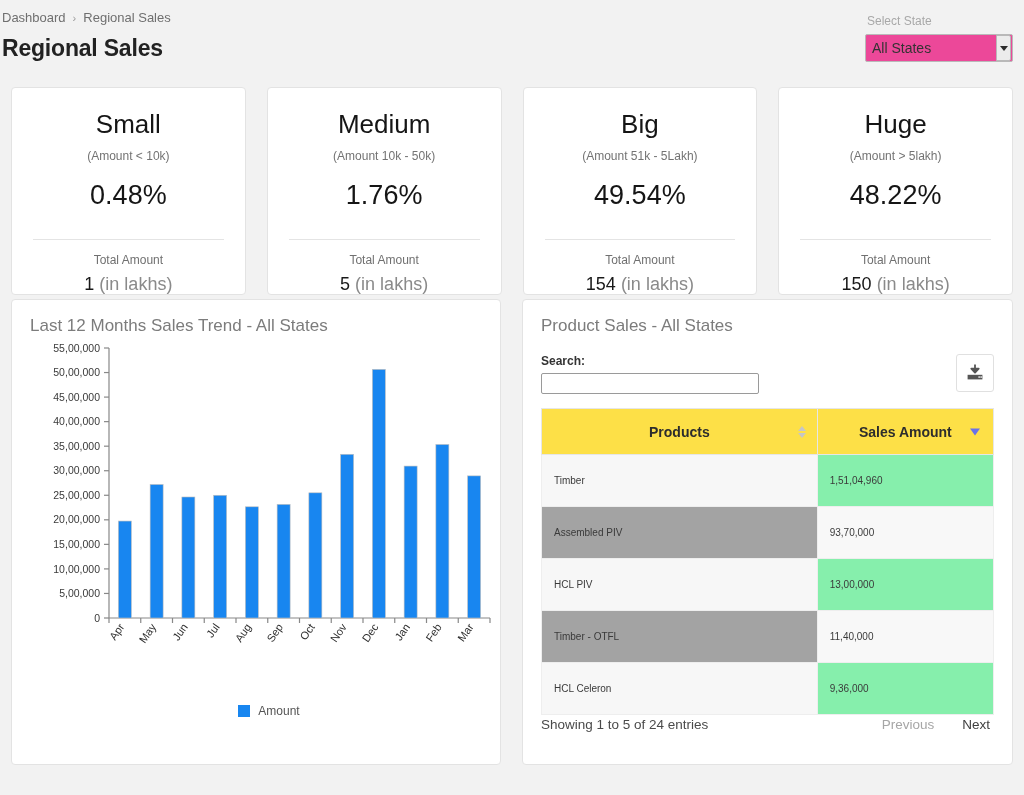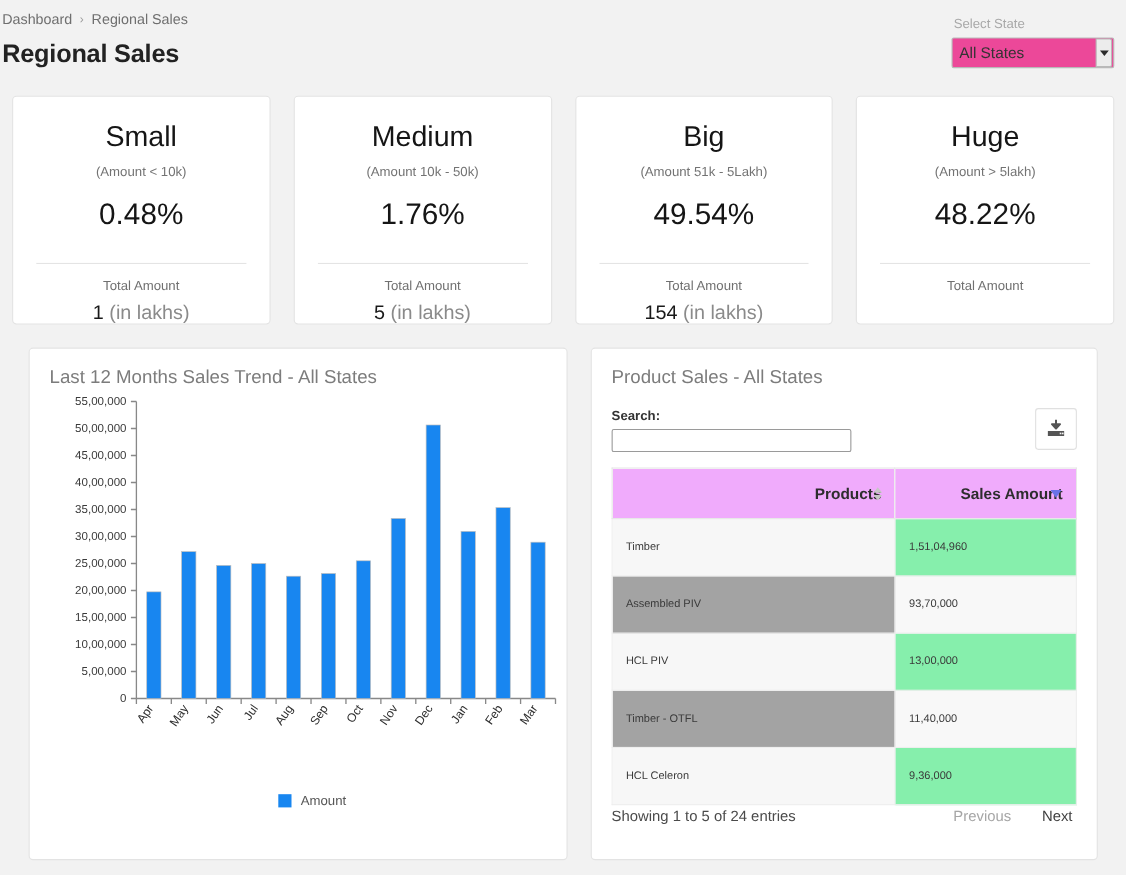--- a/index.html
+++ b/index.html
@@ -55,21 +55,21 @@
   }
   .kpi-title { font-size: 26px; color: #151515; font-weight: normal; line-height: 1.15; }
   .kpi-sub { font-size: 12px; color: #737373; margin-top: 9px; }
   .kpi-pct { font-size: 27px; color: #151515; margin-top: 17px; }
   .kpi-divider { border-top: 1px solid #e4e4e4; margin: 28px 5px 0 5px; }
   .kpi-total-label { font-size: 12px; color: #707070; margin-top: 13px; }
   .kpi-total-value { font-size: 18px; color: #8a8a8a; margin-top: 7px; }
   .kpi-total-value b { color: #191919; font-weight: normal; }
 
   
-  .panel-row { display: flex; gap: 21px; padding: 0 26px; margin-top: 21px; }
+  .panel-row { display: flex; gap: 21px; padding: 0 11px; margin-top: 4px; }
   .panel {
     background: #fff;
     border: 1px solid #e3e3e3;
     border-radius: 4px;
     height: 466px;
     position: relative;
   }
   .panel-left { width: 490px; }
   .panel-right { flex: 1 1 0; }
   .panel-title { font-size: 17px; color: #7c7c7c; padding: 16px 0 0 18px; font-weight: normal; }
@@ -99,27 +99,27 @@
     width: 38px; height: 38px;
     background: #fff;
     border: 1px solid #e0e0e0;
     border-radius: 3px;
     display: flex; align-items: center; justify-content: center;
     cursor: pointer;
   }
 
   table.data { width: calc(100% - 36px); margin: 14px 18px 0 18px; border-collapse: collapse; table-layout: fixed; }
   table.data th {
-    text-align: right;
+    text-align: center;
     font-size: 14px;
     font-weight: bold;
     color: #2d2d2d;
     padding: 14px 12px;
     border: 1px solid #e6e6e6;
-    background: #f0abfc;
+    background: #fde047;
     position: relative;
     height: 46px;
     cursor: pointer;
   }
   table.data td {
     font-size: 10px;
     color: #3a3a3a;
     padding: 16px 12px;
     border: 1px solid #eeeeee;
     height: 52px;
@@ -190,20 +190,21 @@
     <div class="kpi-total-label">Total Amount</div>
     <div class="kpi-total-value"><b>154</b><span> (in lakhs)</span></div>
   </div>
 
   <div class="kpi-card">
     <div class="kpi-title">Huge</div>
     <div class="kpi-sub">(Amount &gt; 5lakh)</div>
     <div class="kpi-pct">48.22%</div>
     <div class="kpi-divider"></div>
     <div class="kpi-total-label">Total Amount</div>
+    <div class="kpi-total-value"><b>150</b><span> (in lakhs)</span></div>
   </div>
 
 </div>
 
 <div class="panel-row">
 
   <div class="panel panel-left">
     <div class="panel-title">Last 12 Months Sales Trend - All States</div>
     <div class="chart-area">
       <svg class="chart-svg" id="bar-chart" width="490" height="360">

